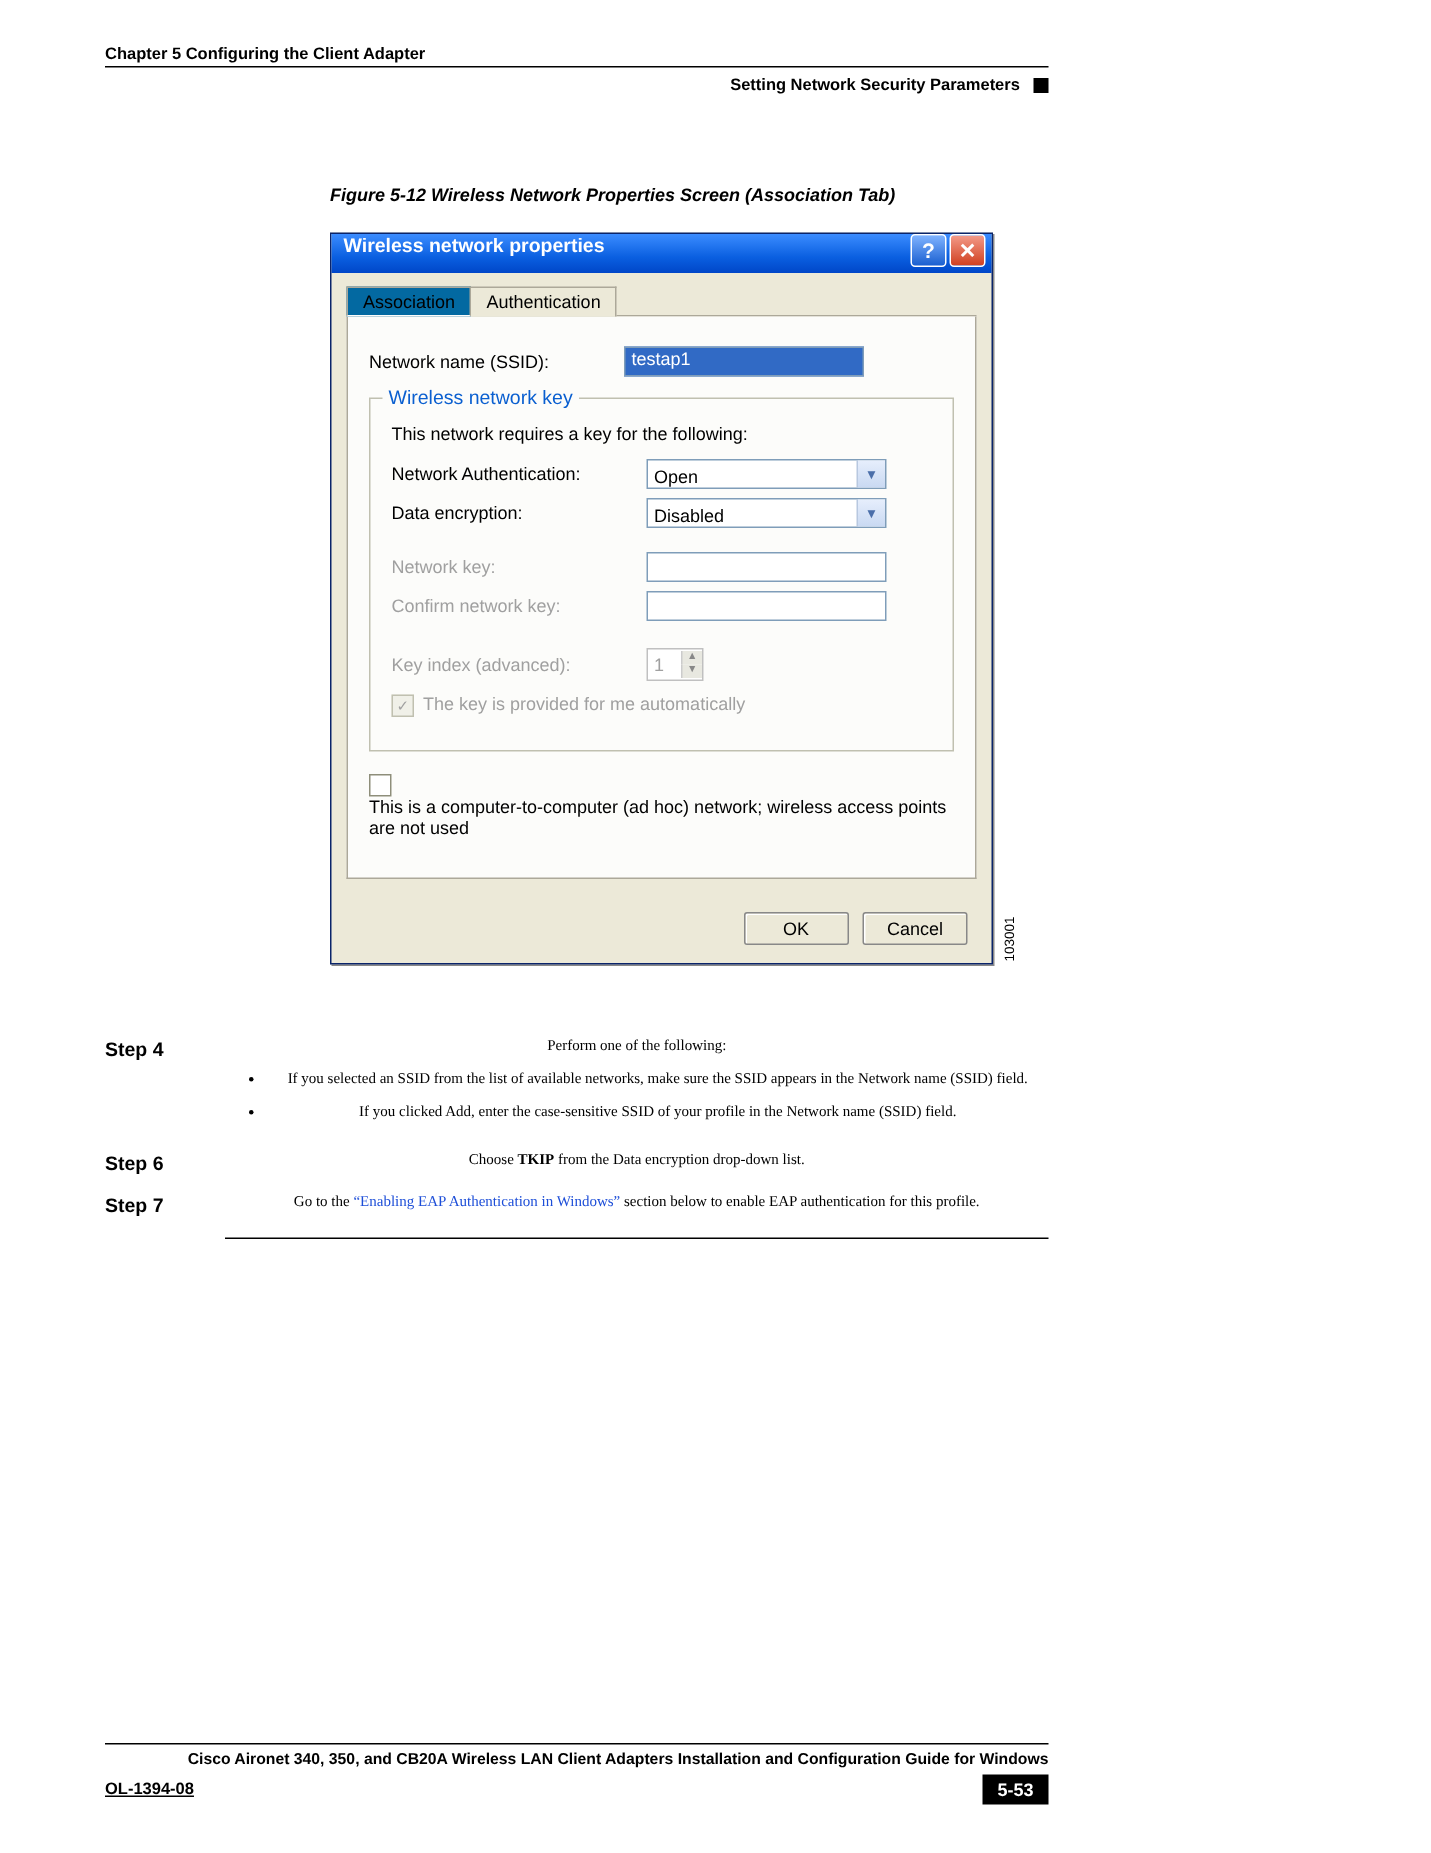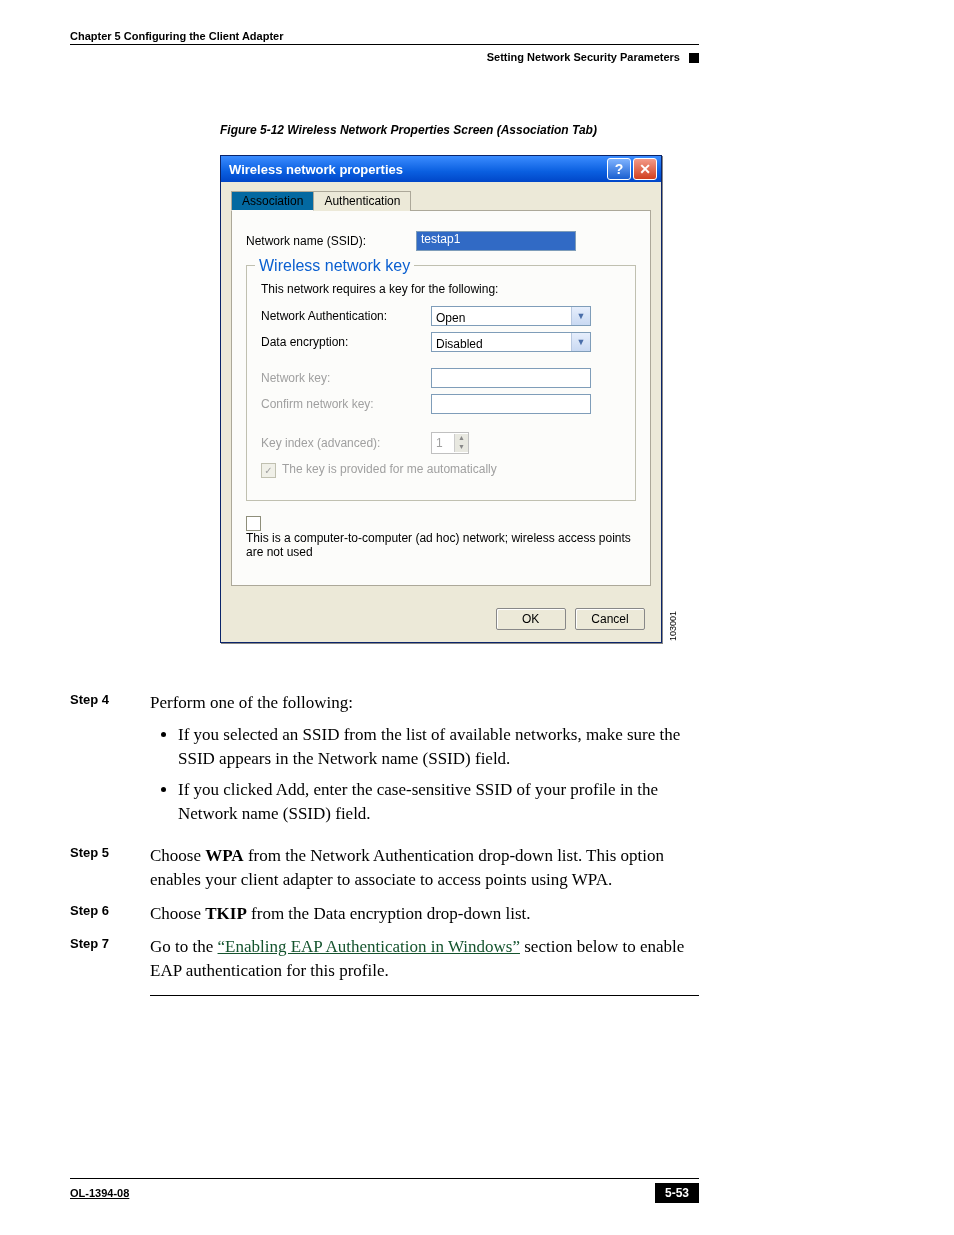--- a/index.html
+++ b/index.html
@@ -59,21 +59,20 @@
     background: #ece9d8;
     font-family: Tahoma, Arial, sans-serif;
     font-size: 12px;
     color: #000;
     box-shadow: 1px 1px 0 #888;
   }
   .titlebar {
     background: linear-gradient(to bottom, #3b8cff 0%, #0a5fe0 60%, #0046c8 100%);
     height: 26px;
     display: flex;
-    align-items: center;
     padding: 0 4px 0 8px;
     color: #fff;
     font-weight: bold;
     font-size: 13px;
   }
   .titlebar .title-text { flex: 1; }
   .tb-btn {
     width: 22px;
     height: 20px;
     margin-left: 2px;
@@ -163,21 +162,21 @@
     padding: 10px 14px 14px 14px;
     position: relative;
   }
   .groupbox-title {
     position: absolute;
     top: -9px;
     left: 8px;
     background: #fcfcfa;
     padding: 0 4px;
     color: #0a5fd0;
-    font-size: 16px;
+    font-size: 13px;
   }
   .spin {
     width: 36px;
     border: 1px solid #c0c0c0;
     background: #fff;
     height: 20px;
     display: flex;
     align-items: center;
     color: #a0a0a0;
   }
@@ -239,29 +238,30 @@
   }
   .step-lbl {
     width: 80px;
     font-family: Arial, Helvetica, sans-serif;
     font-size: 13px;
     font-weight: bold;
     flex-shrink: 0;
   }
   .step-body {
     flex: 1;
-    font-size: 17px;
+    font-size: 10px;
+    text-align: center;
   }
   .step-body ul {
     margin: 8px 0;
     padding-left: 28px;
   }
   .step-body ul li { margin-bottom: 8px; }
   .bold { font-weight: bold; }
-  .link { color: #14532d; text-decoration: underline; }
+  .link { color: #1d4ed8; }
   .sep {
     border-top: 1px solid #000;
     margin: 12px 0 0 80px;
   }
   .footer {
     position: absolute;
     bottom: 32px;
     left: 70px;
     right: 70px;
   }
@@ -406,41 +406,36 @@
       <div class="step-lbl">Step 4</div>
       <div class="step-body">
         <span>Perform one of the following:</span>
         <ul>
           <li>If you selected an SSID from the list of available networks, make sure the SSID appears in the Network name (SSID) field.</li>
           <li>If you clicked Add, enter the case-sensitive SSID of your profile in the Network name (SSID) field.</li>
         </ul>
       </div>
     </div>
     <div class="step">
-      <div class="step-lbl">Step 5</div>
-      <div class="step-body">
-        <span>Choose </span><span class="bold">WPA</span><span> from the Network Authentication drop-down list. This option enables your client adapter to associate to access points using WPA.</span>
-      </div>
-    </div>
-    <div class="step">
       <div class="step-lbl">Step 6</div>
       <div class="step-body">
         <span>Choose </span><span class="bold">TKIP</span><span> from the Data encryption drop-down list.</span>
       </div>
     </div>
     <div class="step">
       <div class="step-lbl">Step 7</div>
       <div class="step-body">
         <span>Go to the </span><span class="link">“Enabling EAP Authentication in Windows”</span><span> section below to enable EAP authentication for this profile.</span>
       </div>
     </div>
     <div class="sep"></div>
   </div>
 
   <div class="footer">
     <div class="footer-line"></div>
+    <div class="footer-title">Cisco Aironet 340, 350, and CB20A Wireless LAN Client Adapters Installation and Configuration Guide for Windows</div>
     <div class="footer-row">
       <div class="footer-left">OL-1394-08</div>
       <div class="page-badge">5-53</div>
     </div>
   </div>
 
 </div>
 
 </body></html>

